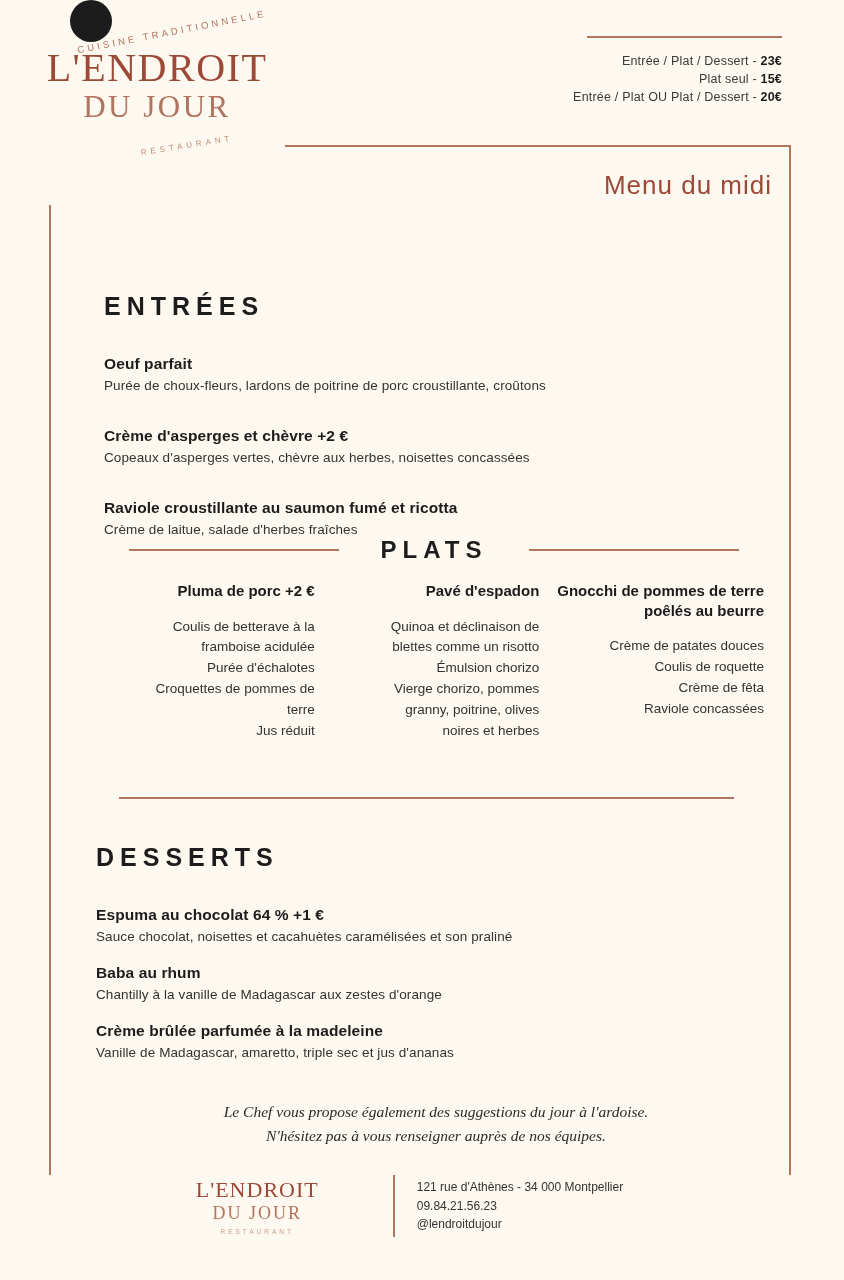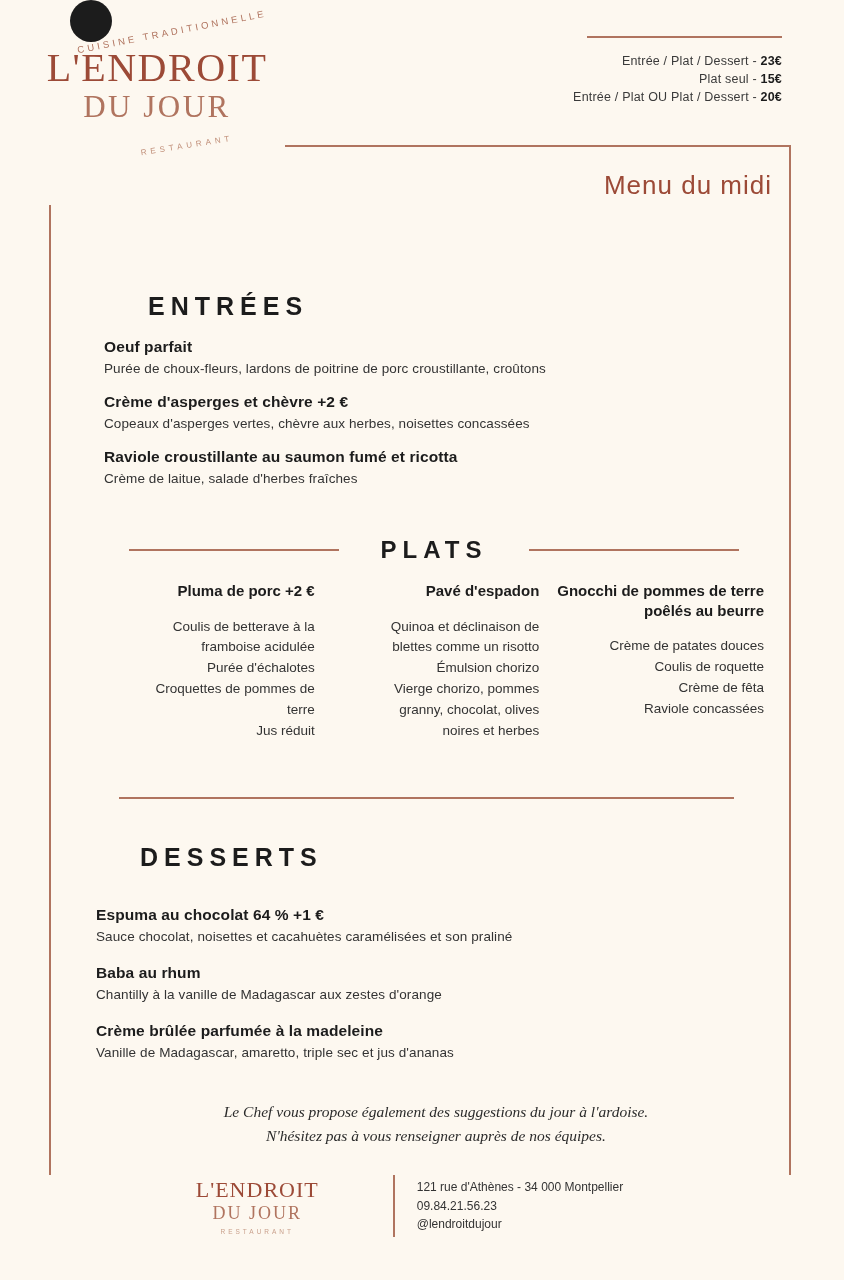--- a/index.html
+++ b/index.html
@@ -128,23 +128,22 @@
     font-weight: 400;
   }
 
   
   .sec-entrees { position: absolute; left: 104px; top: 292px; width: 660px; }
   .sec-heading {
     font-size: 25px;
     font-weight: 700;
     letter-spacing: 6px;
     color: #1c1c1c;
-    margin-left: 44px;
-  }
-  .dish { margin-top: 17px; }
+  }
+  .dish { margin-top: 34px; }
   .dish-name {
     font-size: 15.5px;
     font-weight: 700;
     color: #1c1c1c;
     letter-spacing: .1px;
   }
   .dish-desc {
     font-size: 13.5px;
     color: #333;
     margin-top: 5px;
@@ -328,21 +327,21 @@
         </div>
       </div>
 
       <div class="plat-col">
         <div class="plat-title">Pavé d'espadon</div>
         <div class="plat-items">
           <div>Quinoa et déclinaison de</div>
           <div>blettes comme un risotto</div>
           <div>Émulsion chorizo</div>
           <div>Vierge chorizo, pommes</div>
-          <div>granny, chocolat, olives</div>
+          <div>granny, poitrine, olives</div>
           <div>noires et herbes</div>
         </div>
       </div>
 
       <div class="plat-col">
         <div class="plat-title">Gnocchi de pommes de terre poêlés au beurre</div>
         <div class="plat-items">
           <div>Crème de patates douces</div>
           <div>Coulis de roquette</div>
           <div>Crème de fêta</div>

